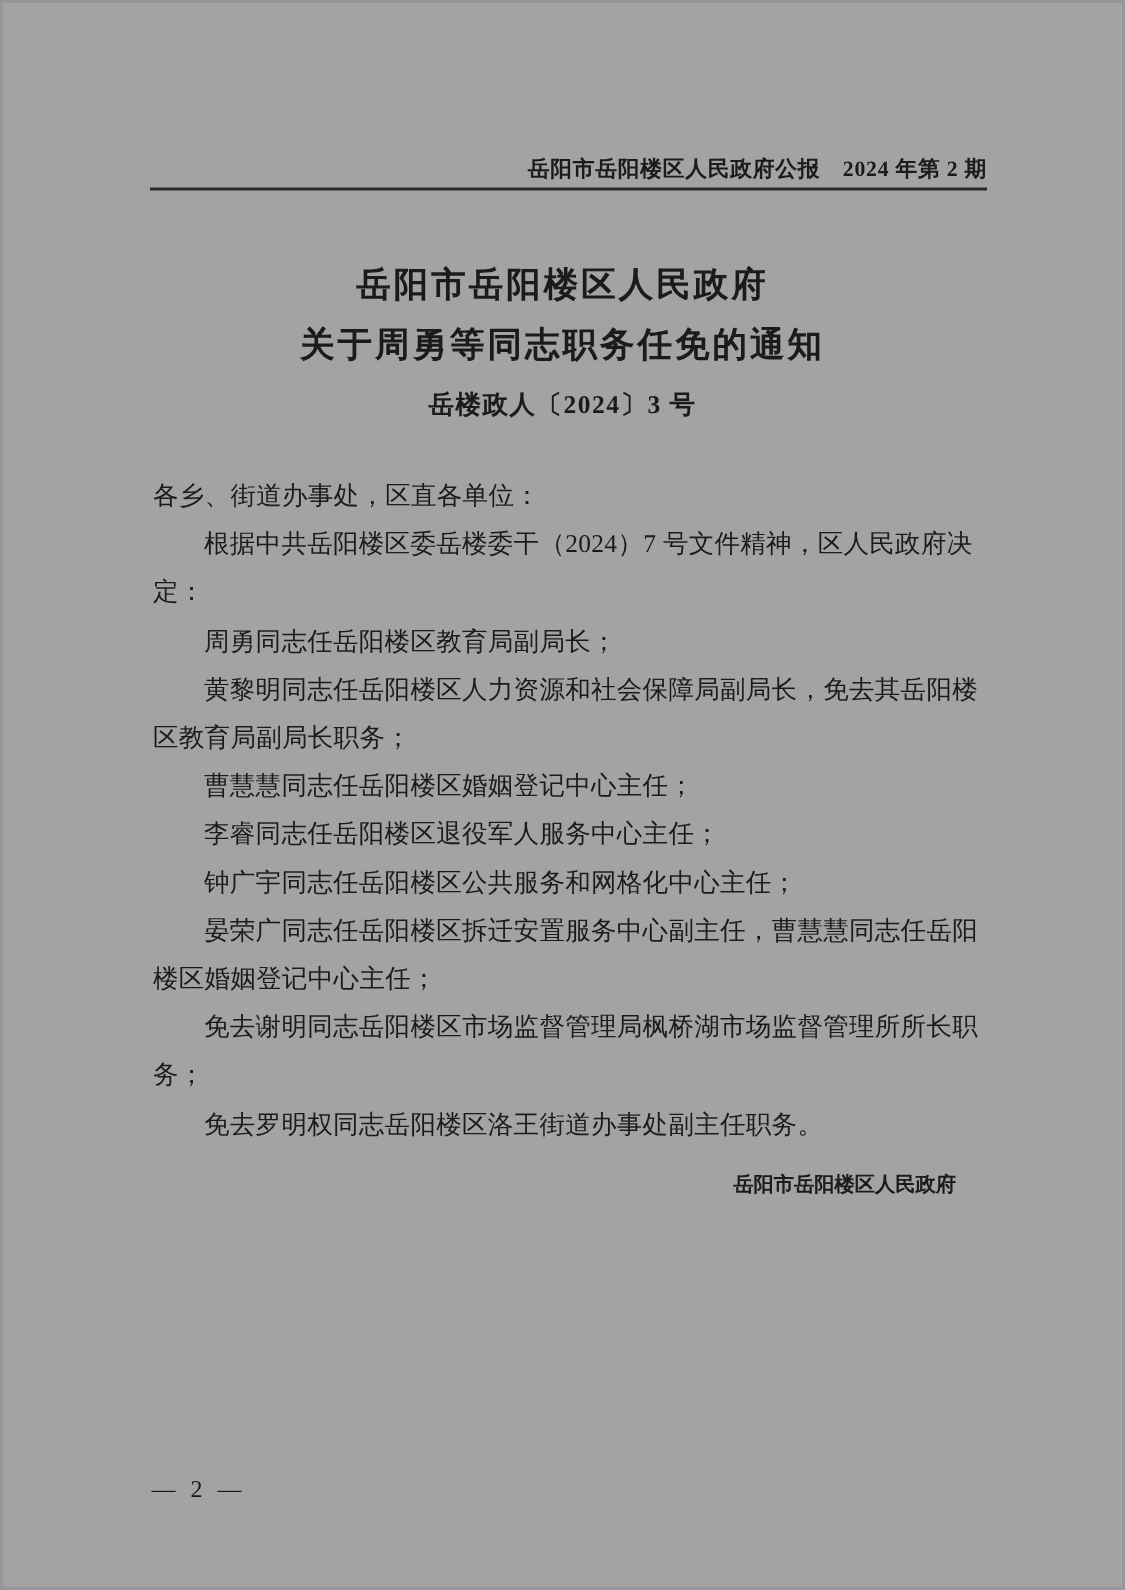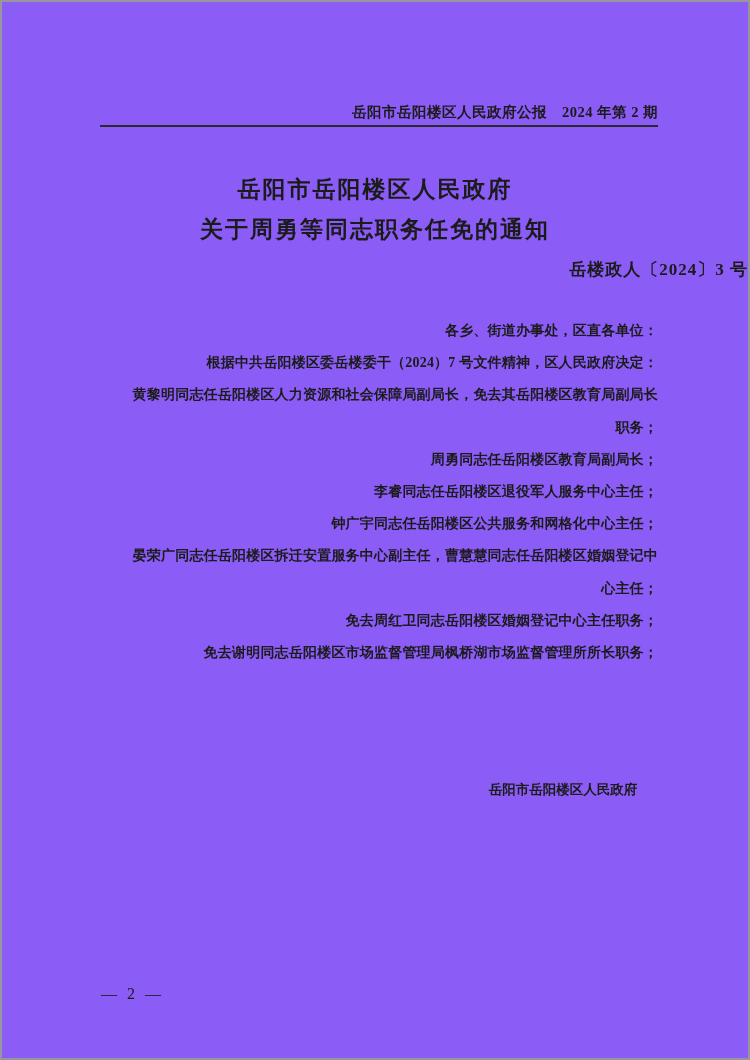--- a/index.html
+++ b/index.html
@@ -1,21 +1,21 @@
 <!DOCTYPE html>
 <html><head>
 <meta charset="utf-8">
 <style>
   * { margin:0; padding:0; box-sizing:border-box; }
   html,body { background:#ffffff; }
   .page {
     position:relative;
     width:750px;
     height:1060px;
-    background:#8b5cf6;
+    background:#a3a3a3;
     border:2px solid #97979b;
     overflow:hidden;
     color:#1b1b1b;
     font-family:"Liberation Serif","DejaVu Serif",serif;
   }
   .masthead {
     position:absolute;
     top:101px;
     left:98px;
     width:558px;
@@ -37,36 +37,35 @@
     letter-spacing:2px;
     white-space:nowrap;
   }
   .title-line.l1 { top:172px; }
   .title-line.l2 { top:212px; }
   .doc-number {
     position:absolute;
     top:256px;
     left:0;
     width:100%;
-    text-align:right;
+    text-align:center;
     font-size:17px;
     font-weight:bold;
     letter-spacing:1px;
     white-space:nowrap;
   }
   .body-text {
     position:absolute;
     top:313px;
     left:100px;
     width:556px;
-    font-size:14px;
+    font-size:17px;
     line-height:32.2px;
-    font-weight:700;
+    font-weight:400;
     letter-spacing:0.2px;
-    text-align:right;
   }
   .body-text p { margin:0; }
   .body-text p.indent { text-indent:2em; }
   .signature {
     position:absolute;
     top:772px;
     left:421px;
     width:280px;
     text-align:center;
     font-size:13.5px;
@@ -97,27 +96,28 @@
 
   <div class="title-line l1">岳阳市岳阳楼区人民政府</div>
 
   <div class="title-line l2">关于周勇等同志职务任免的通知</div>
 
   <div class="doc-number">岳楼政人〔2024〕3 号</div>
 
   <div class="body-text">
     <p>各乡、街道办事处，区直各单位：</p>
     <p class="indent">根据中共岳阳楼区委岳楼委干（2024）7 号文件精神，区人民政府决定：</p>
+    <p class="indent">周勇同志任岳阳楼区教育局副局长；</p>
     <p class="indent">黄黎明同志任岳阳楼区人力资源和社会保障局副局长，免去其岳阳楼区教育局副局长职务；</p>
-    <p class="indent">周勇同志任岳阳楼区教育局副局长；</p>
+    <p class="indent">曹慧慧同志任岳阳楼区婚姻登记中心主任；</p>
     <p class="indent">李睿同志任岳阳楼区退役军人服务中心主任；</p>
     <p class="indent">钟广宇同志任岳阳楼区公共服务和网格化中心主任；</p>
     <p class="indent">晏荣广同志任岳阳楼区拆迁安置服务中心副主任，曹慧慧同志任岳阳楼区婚姻登记中心主任；</p>
-    <p class="indent">免去周红卫同志岳阳楼区婚姻登记中心主任职务；</p>
     <p class="indent">免去谢明同志岳阳楼区市场监督管理局枫桥湖市场监督管理所所长职务；</p>
+    <p class="indent">免去罗明权同志岳阳楼区洛王街道办事处副主任职务。</p>
   </div>
 
   <div class="signature">
     <div>岳阳市岳阳楼区人民政府</div>
   </div>
 
   <div class="page-number">— 2 —</div>
 
 </div>
 

